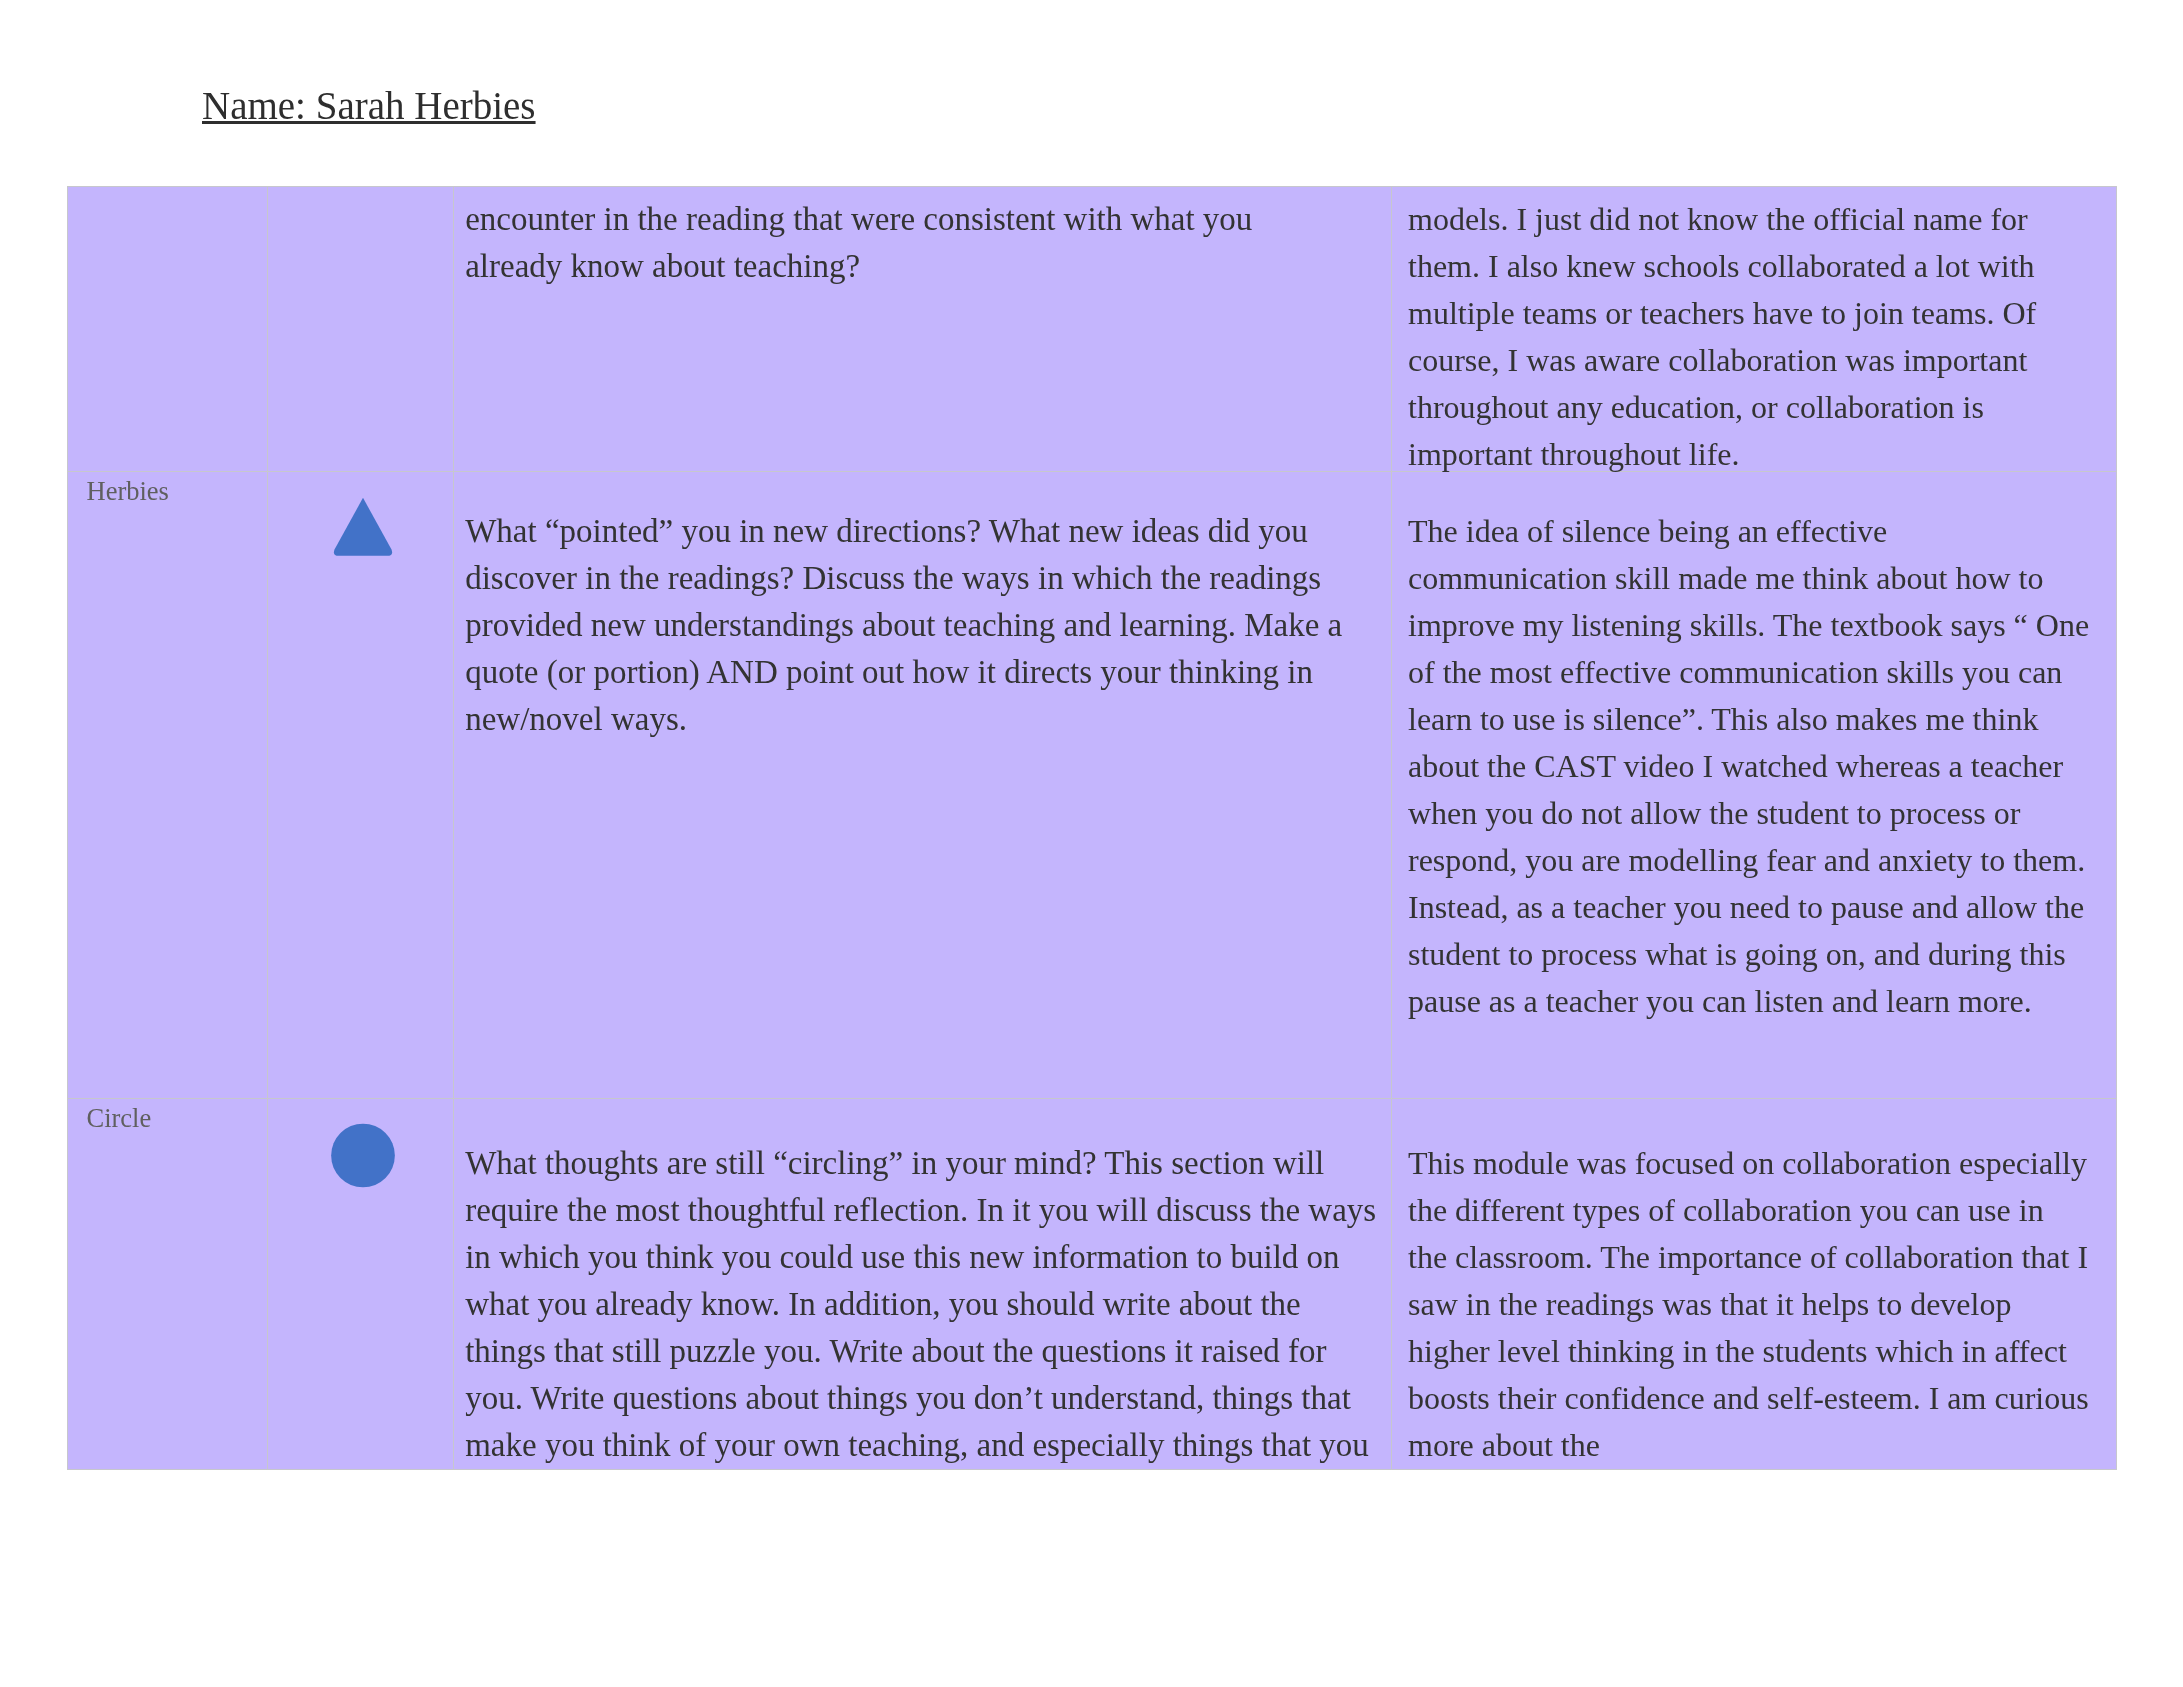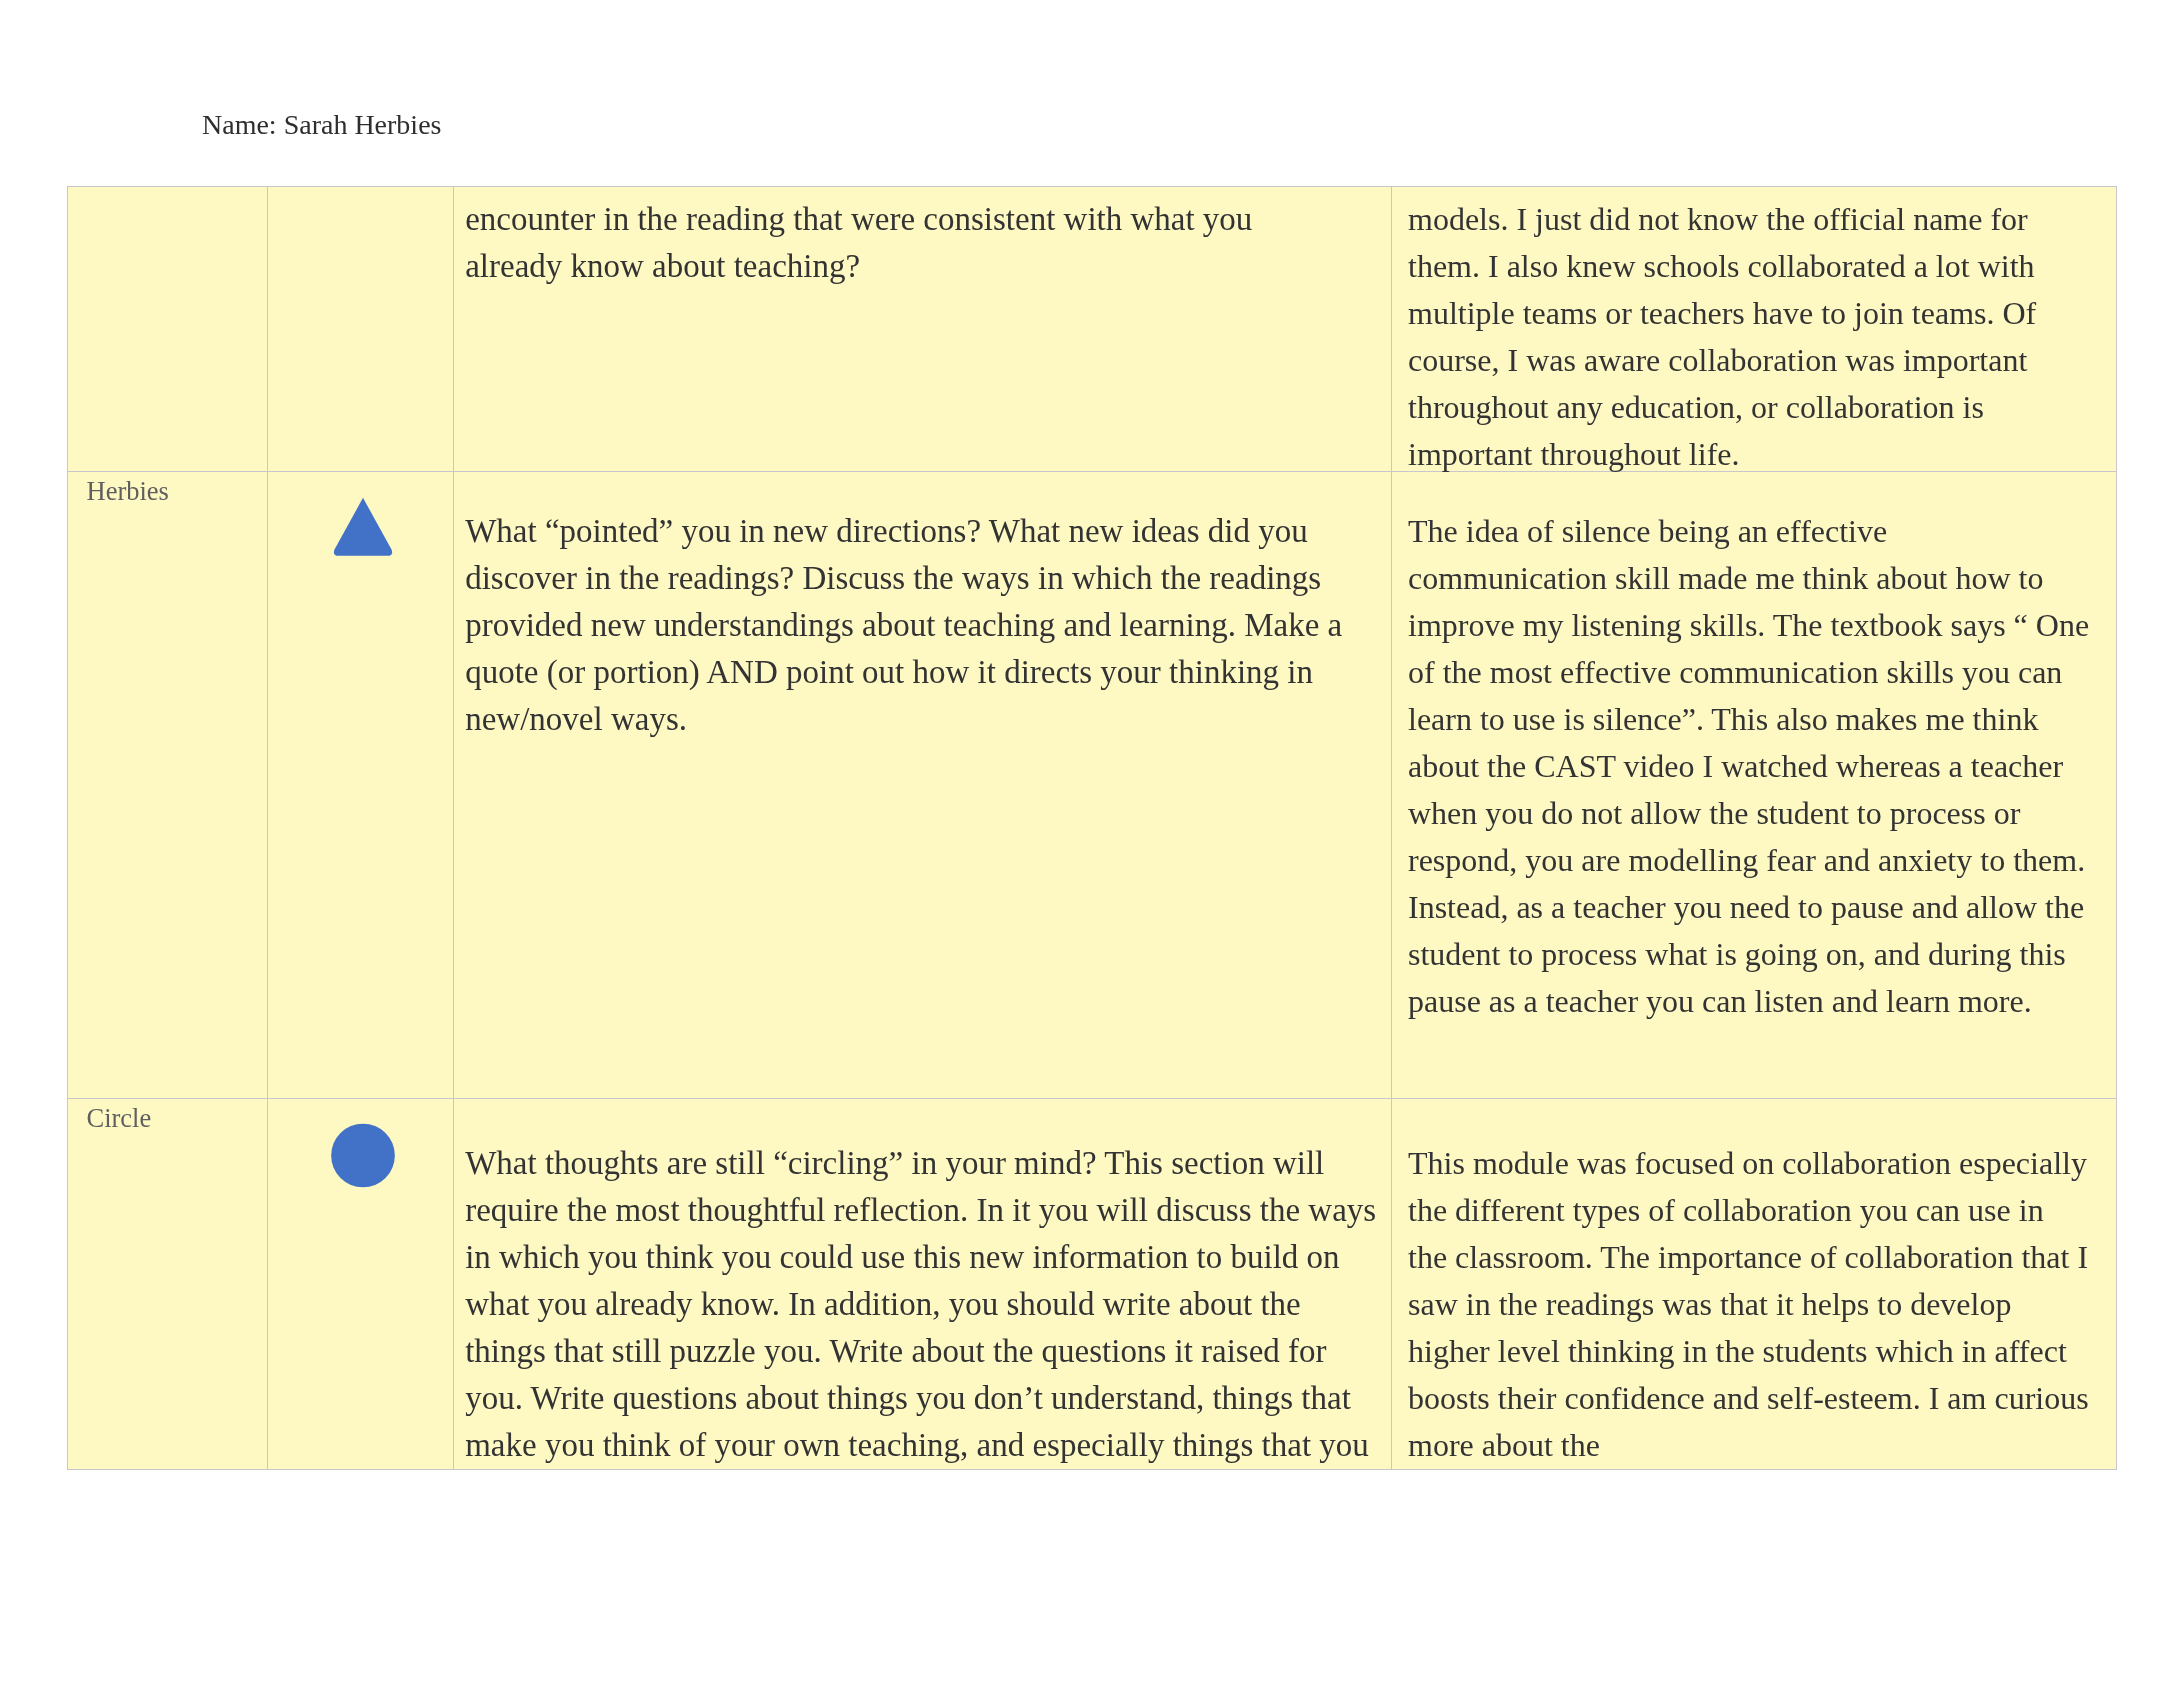--- a/index.html
+++ b/index.html
@@ -1,22 +1,22 @@
 <!DOCTYPE html>
 <html style="font-size:10.6px"><head>
 <meta charset="utf-8">
 <style>
   html,body{margin:0;padding:0;background:#ffffff;}
   body{width:2183px;height:1687px;font-family:"Liberation Serif",serif;color:#333333;}
   .page{position:relative;width:2183px;height:1687px;background:#fff;overflow:hidden;}
 
-  .name-line{position:absolute;left:202px;top:105px;font-size:28px;line-height:40px;color:#2e2e2e;white-space:nowrap;}
+  .name-line{position:absolute;left:202px;top:86px;font-size:39px;line-height:40px;color:#2e2e2e;white-space:nowrap;text-decoration:underline;}
 
   .doc-table{position:absolute;left:67px;top:186px;border-collapse:collapse;table-layout:fixed;}
-  .doc-table td{border:1.3px solid #c7c7cd;vertical-align:top;padding:0;background:#fef9c3;}
+  .doc-table td{border:1.3px solid #c7c7cd;vertical-align:top;padding:0;background:#c4b5fd;}
   .c1{width:199px;}
   .c2{width:185px;}
   .c3{width:937px;}
   .c4{width:724px;}
 
   .rowlabel{font-size:26.5px;line-height:30px;color:#5f5f5f;padding:4.6px 0 0 18.5px;white-space:nowrap;}
 
   .shape-cell{position:relative;}
   .tri-wrap{position:absolute;left:64px;top:25px;}
   .cir-wrap{position:absolute;left:63px;top:24.5px;}

